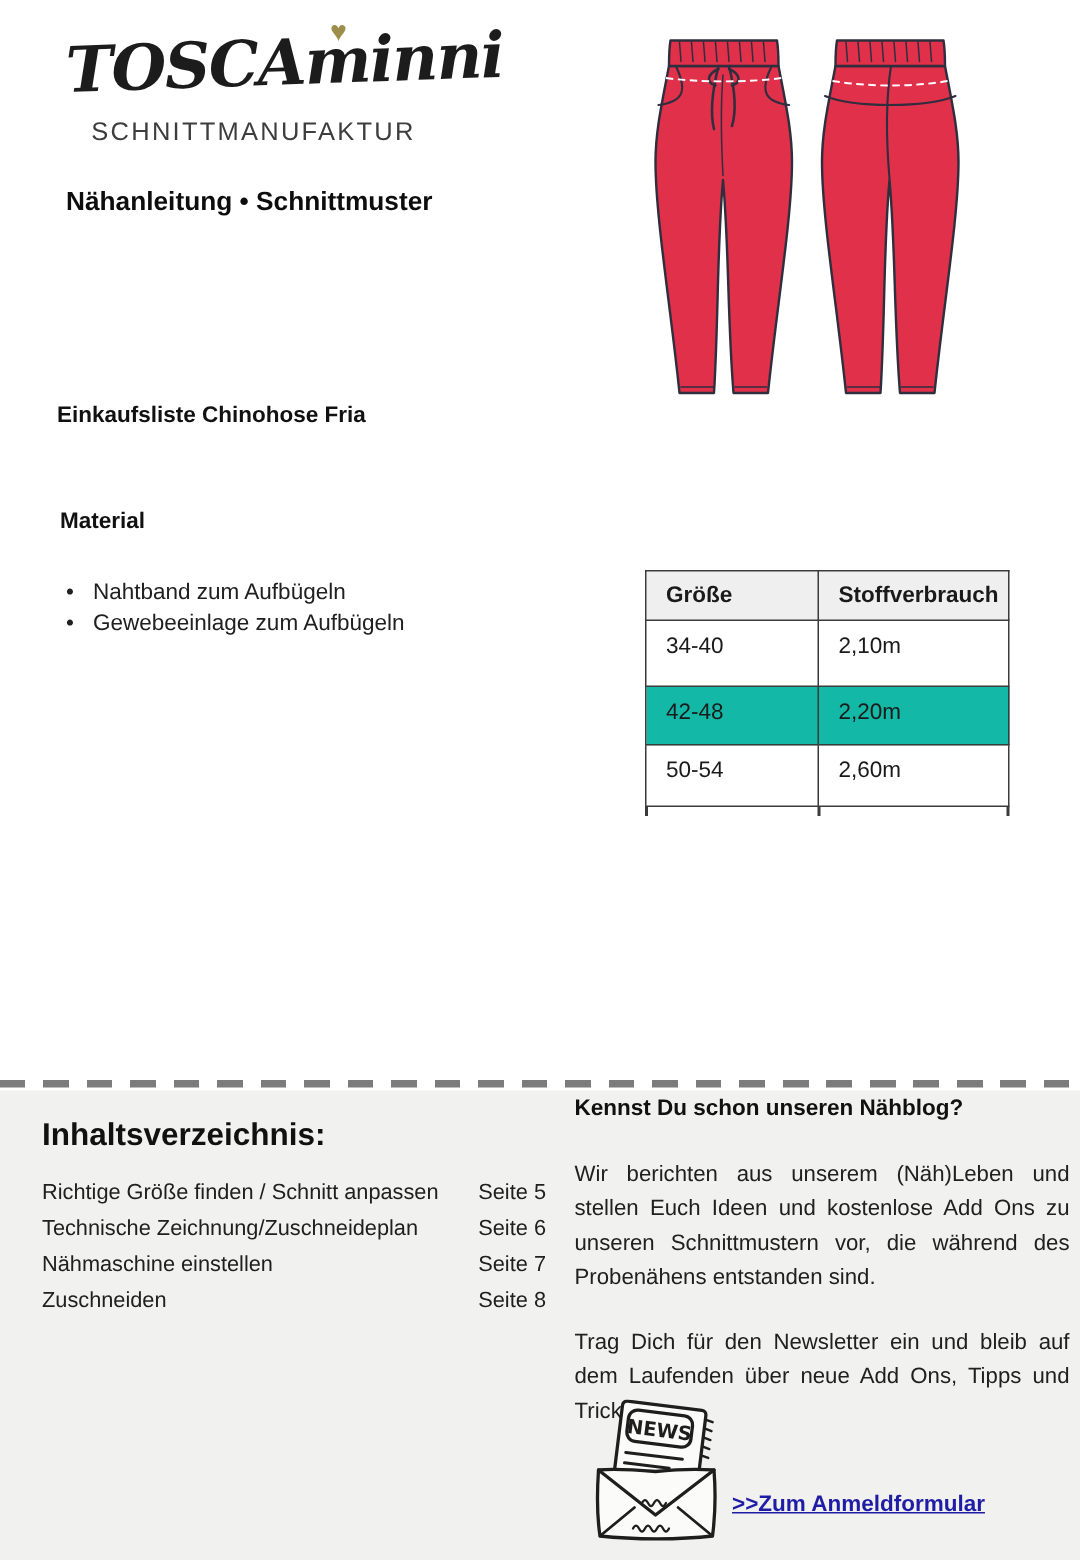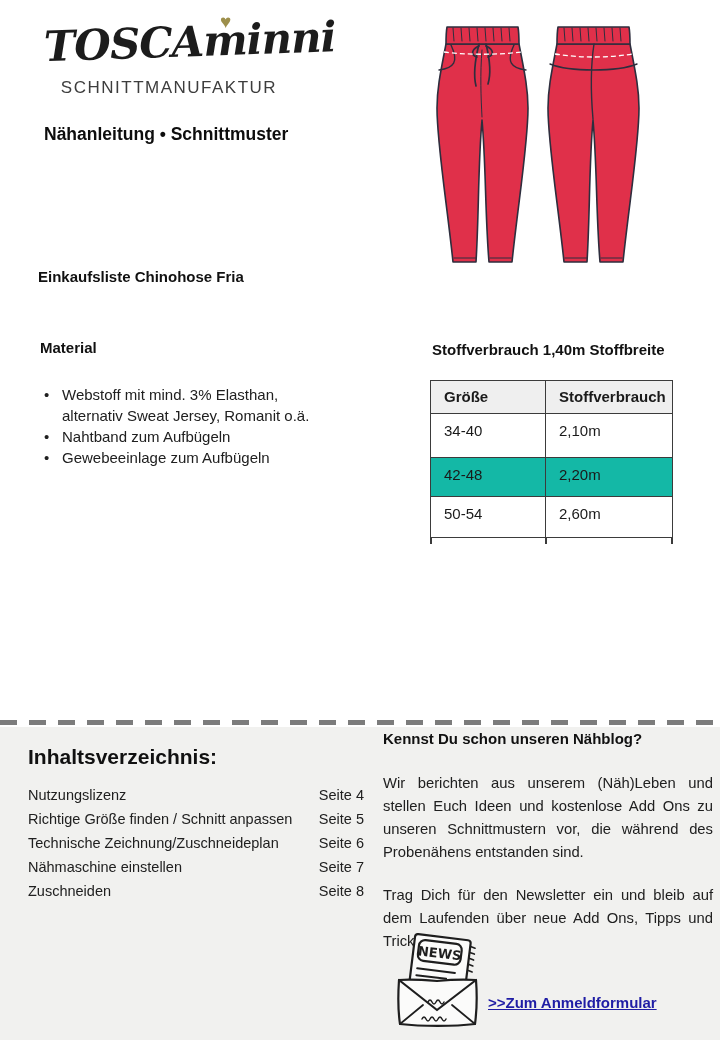--- a/index.html
+++ b/index.html
@@ -117,26 +117,24 @@
       <path d="M130,52 C150,60 197,60 217,52"></path>
       <path d="M174,32 C170,58 171,84 173,107"></path>
       <path stroke-width="1" d="M145,246 L167,246 M181,246 L202,246"></path>
     </g>
     <path d="M135,42 C160,46 188,46 212,42" stroke="#ffffff" stroke-width="1.3" stroke-dasharray="5,3" fill="none"></path>
   </svg>
 
   <h2 class="abs section-title">Einkaufsliste Chinohose Fria</h2>
   <h3 class="abs material-heading">Material</h3>
   <ul class="abs material-list">
-    <li>Webstoff mit mind. 3% Elasthan, alternativ Sweat Jersey, Romanit o.ä.</li>
     <li>Nahtband zum Aufbügeln</li>
     <li>Gewebeeinlage zum Aufbügeln</li>
   </ul>
 
-  <div class="abs table-title">Stoffverbrauch 1,40m Stoffbreite</div>
   <div class="abs fabric-table-wrap">
     <table class="fabric">
       <colgroup>
           <col class="c1">
           <col class="c2">
         </colgroup>
       <thead>
         <tr>
           <th>Größe</th>
           <th>Stoffverbrauch</th>
@@ -161,24 +159,20 @@
     <div class="table-tail tail-m"></div>
     <div class="table-tail tail-r"></div>
   </div>
 
   <div class="abs divider"></div>
 
   <div class="abs bottom">
 
     <h3 class="abs toc-heading">Inhaltsverzeichnis:</h3>
     <div class="abs toc-list">
-      <div class="toc-row">
-        <span>Nutzungslizenz</span>
-        <span>Seite 4</span>
-      </div>
       <div class="toc-row">
         <span>Richtige Größe finden / Schnitt anpassen</span>
         <span>Seite 5</span>
       </div>
       <div class="toc-row">
         <span>Technische Zeichnung/Zuschneideplan</span>
         <span>Seite 6</span>
       </div>
       <div class="toc-row">
         <span>Nähmaschine einstellen</span>

